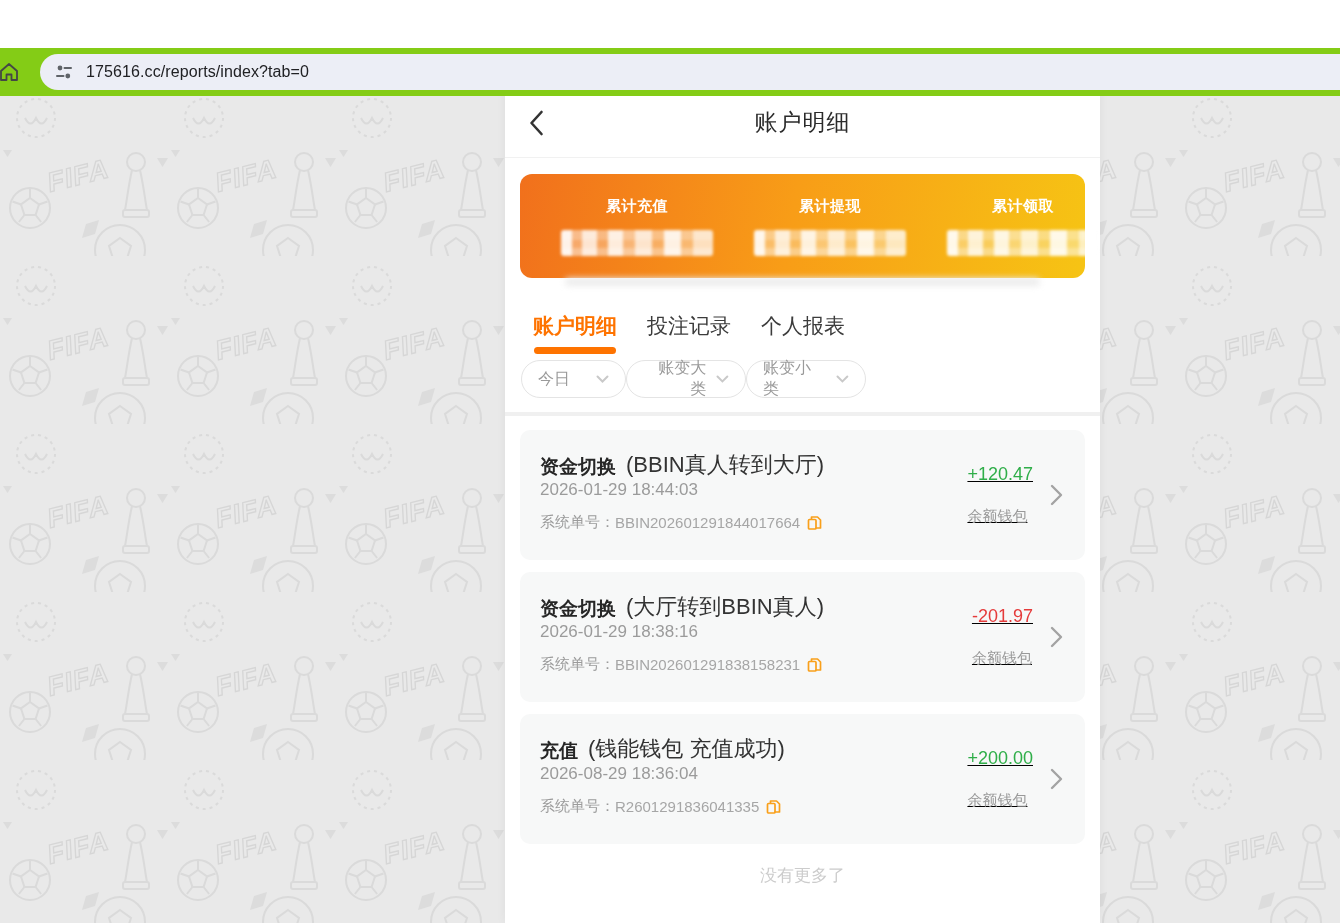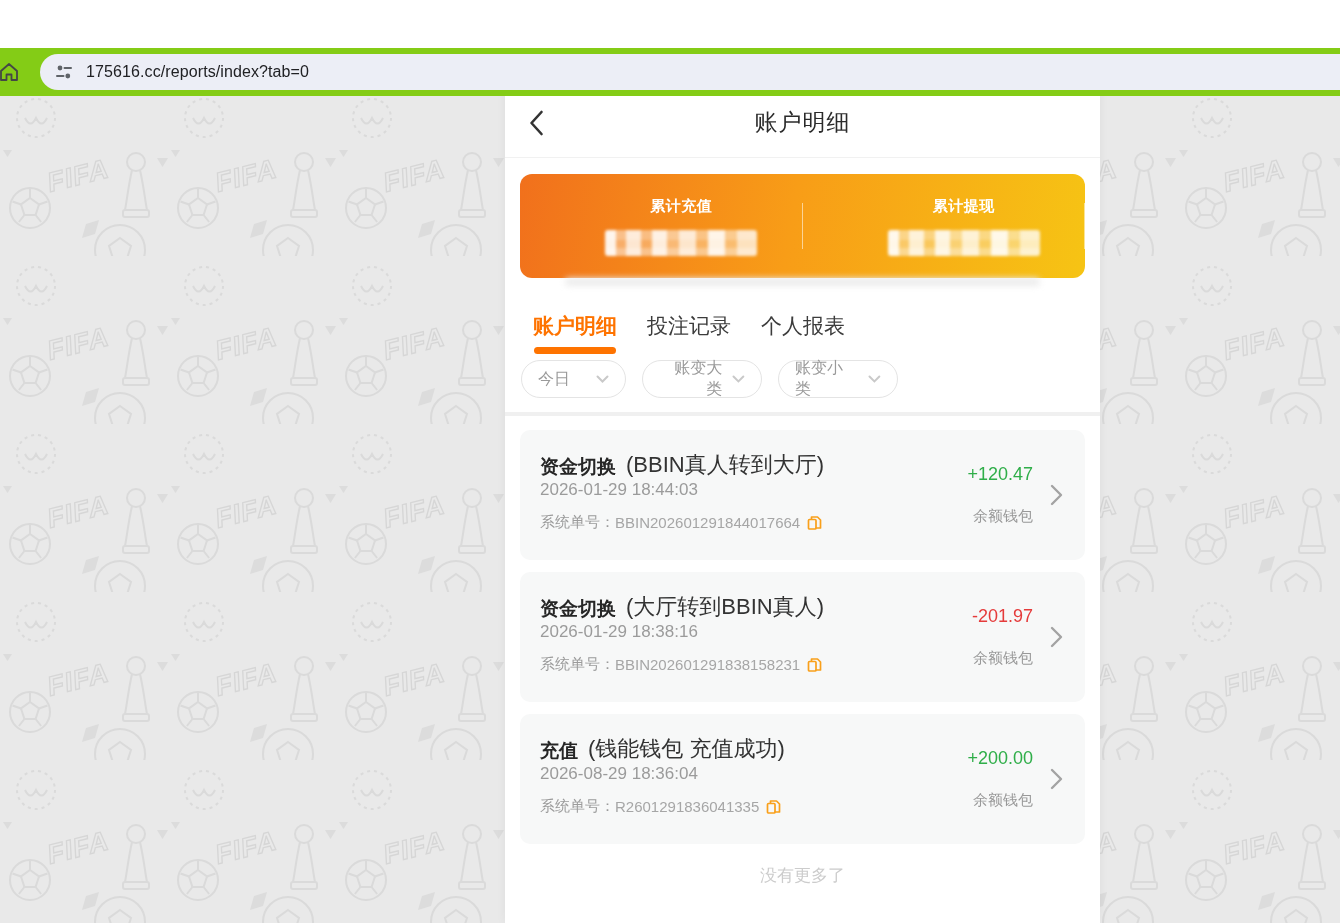--- a/index.html
+++ b/index.html
@@ -38,40 +38,40 @@
   }
   .summary-shadow { height:8px; margin:0 45px; background:#ececec; border-radius:4px; filter:blur(3px); }
 
   
   .tabs { display:flex; gap:30px; padding:26px 28px 0; background:#fff; }
   .tab { font-size:21px; color:#3c3c3c; font-weight:400; position:relative; padding-bottom:18px; cursor:pointer; }
   .tab.active { color:#fe7300; font-weight:700; }
   .tab.active::after { content:""; position:absolute; left:50%; transform:translateX(-50%); bottom:4px; width:82px; height:7px; border-radius:4px; background:#fe7300; }
 
   
-  .filters { display:flex; gap:16px; padding:2px 16px 14px; background:#fff; }
+  .filters { display:flex; padding:2px 16px 14px; background:#fff; }
   .pill { height:38px; border:1px solid #e4e4e4; border-radius:19px; display:flex; align-items:center; justify-content:space-between; padding:0 16px; cursor:pointer; background:#fff; }
   .pill .pill-label { font-size:16px; color:#9a9a9a; }
   .pill-1 { width:105px; } .pill-2 { width:120px;text-align:right; } .pill-3 { width:120px; }
   .chev-down { margin-left:10px; }
 
   .section-divider { height:4px; background:#f0f0f0; }
 
   
   .txn-list { padding:14px 15px 0; display:flex; flex-direction:column; gap:12px; background:#fff; }
   .txn-card { position:relative; background:#f7f8f8; border-radius:10px; padding:20px 20px 22px; min-height:130px; }
   .txn-title-row { display:flex; align-items:flex-end; }
   .txn-type { font-size:19px; font-weight:700; color:#262626; }
   .txn-detail { font-size:22px; color:#333; margin-left:10px; }
   .txn-date { font-size:17px; color:#9b9b9b; }
   .txn-order { display:flex; align-items:center; margin-top:13px; }
   .txn-order-label { font-size:15px; color:#9b9b9b; }
   .txn-order-no { font-size:15px; color:#a6a6a6; }
   .copy-icon { margin-left:7px; cursor:pointer; display:inline-flex; }
-  .txn-right { position:absolute; right:52px; top:0; height:100%; display:flex; flex-direction:column; align-items:flex-end; justify-content:center; gap:22px; }
+  .txn-right { position:absolute; right:52px; top:0; height:100%; display:flex; flex-direction:column; align-items:flex-start; justify-content:center; gap:22px;text-decoration:underline; }
   .txn-amount { font-size:18px; font-weight:500; }
   .txn-wallet { font-size:15px; color:#999; }
   .txn-chevron { position:absolute; right:22px; top:50%; transform:translateY(-50%); cursor:pointer; display:flex; }
 
   .list-footer { text-align:center; color:#cccccc; font-size:17px; padding:20px 0 14px; background:#fff; }
 </style>
 </head>
 <body>
 
 <div class="chrome">
@@ -150,20 +150,24 @@
         <div class="sum-col">
           <div class="sum-label">累计充值</div>
           <div class="mosaic"></div>
         </div>
         <div class="sum-divider"></div>
         <div class="sum-col">
           <div class="sum-label">累计提现</div>
           <div class="mosaic"></div>
         </div>
         <div class="sum-divider"></div>
+        <div class="sum-col">
+          <div class="sum-label">累计领取</div>
+          <div class="mosaic"></div>
+        </div>
       </div>
       <div class="summary-shadow"></div>
     </div>
 
     <div class="tabs">
       <div class="tab active">账户明细</div>
       <div class="tab">投注记录</div>
       <div class="tab">个人报表</div>
     </div>
 

